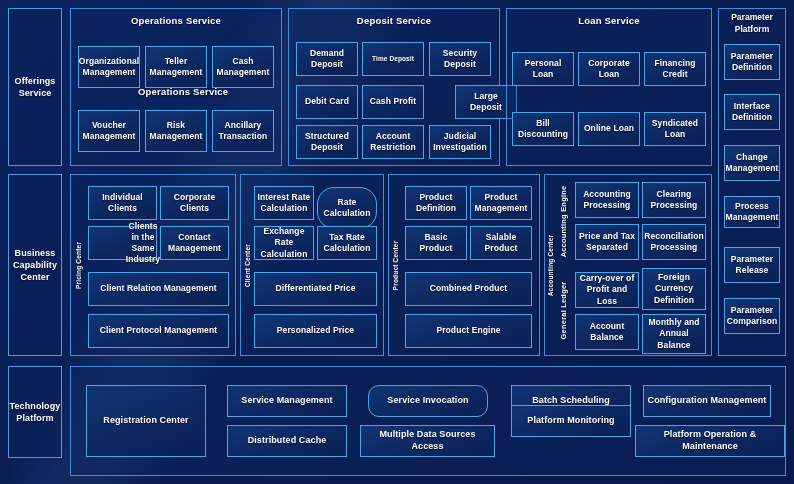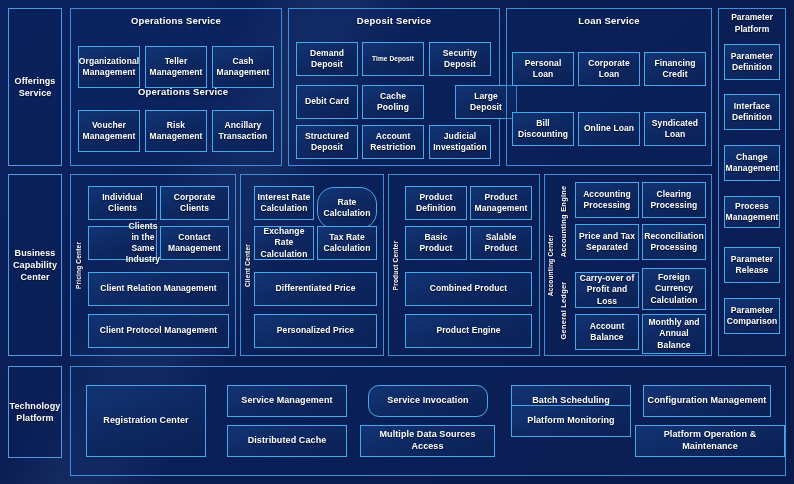--- a/index.html
+++ b/index.html
@@ -149,21 +149,21 @@
 
   <div class="floating-label" style="left:138px; top:86px;">Operations Service</div>
 
   <div class="group" style="left:288px; top:8px; width:212px; height:158px;">
     <div class="group-title">Deposit Service</div>
   </div>
   <div class="cell" style="left:296px; top:42px; width:62px; height:34px;">Demand Deposit</div>
   <div class="cell tiny" style="left:362px; top:42px; width:62px; height:34px;">Time Deposit</div>
   <div class="cell" style="left:429px; top:42px; width:62px; height:34px;">Security Deposit</div>
   <div class="cell" style="left:296px; top:85px; width:62px; height:34px;">Debit Card</div>
-  <div class="cell" style="left:362px; top:85px; width:62px; height:34px;">Cache Pooling</div>
+  <div class="cell" style="left:362px; top:85px; width:62px; height:34px;">Cash Profit</div>
   <div class="cell" style="left:429px; top:85px; width:62px; height:34px;margin-left:26px;">Large Deposit</div>
   <div class="cell" style="left:296px; top:125px; width:62px; height:34px;">Structured Deposit</div>
   <div class="cell" style="left:362px; top:125px; width:62px; height:34px;">Account Restriction</div>
   <div class="cell" style="left:429px; top:125px; width:62px; height:34px;">Judicial Investigation</div>
 
   <div class="group" style="left:506px; top:8px; width:206px; height:158px;">
     <div class="group-title">Loan Service</div>
   </div>
   <div class="cell" style="left:512px; top:52px; width:62px; height:34px;">Personal Loan</div>
   <div class="cell" style="left:578px; top:52px; width:62px; height:34px;">Corporate Loan</div>
@@ -233,21 +233,21 @@
     <span>Accounting Engine</span>
   </div>
   <div class="vlabel big" style="left:557px; top:266px; width:14px; height:88px;">
     <span>General  Ledger</span>
   </div>
   <div class="cell" style="left:575px; top:182px; width:64px; height:36px;">Accounting Processing</div>
   <div class="cell" style="left:642px; top:182px; width:64px; height:36px;">Clearing Processing</div>
   <div class="cell" style="left:575px; top:224px; width:64px; height:36px;">Price and Tax Separated</div>
   <div class="cell" style="left:642px; top:224px; width:64px; height:36px;">Reconciliation Processing</div>
   <div class="cell" style="left:575px; top:272px; width:64px; height:36px;">Carry-over of Profit and Loss</div>
-  <div class="cell" style="left:642px; top:268px; width:64px; height:42px;">Foreign Currency Calculation</div>
+  <div class="cell" style="left:642px; top:268px; width:64px; height:42px;">Foreign Currency Definition</div>
   <div class="cell" style="left:575px; top:314px; width:64px; height:36px;">Account Balance</div>
   <div class="cell" style="left:642px; top:314px; width:64px; height:40px;">Monthly and Annual Balance</div>
 
   <div class="sidelabel" style="left:8px; top:366px; width:54px; height:92px;">
     <div>
       <div>Technology</div>
       <div>Platform</div>
     </div>
   </div>
 

